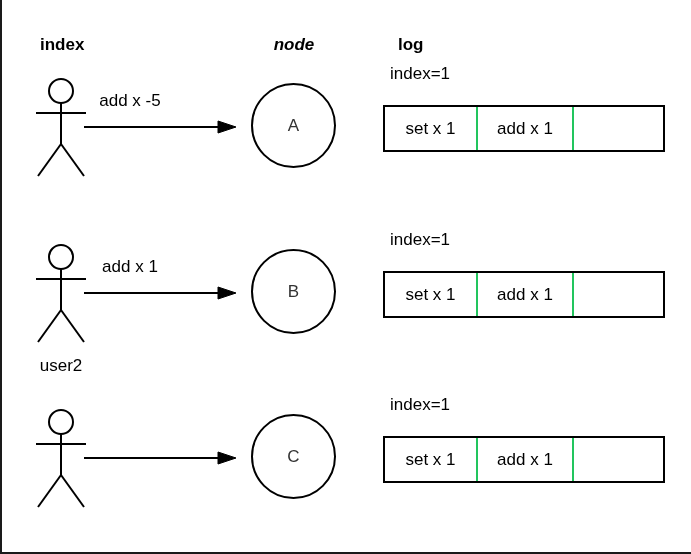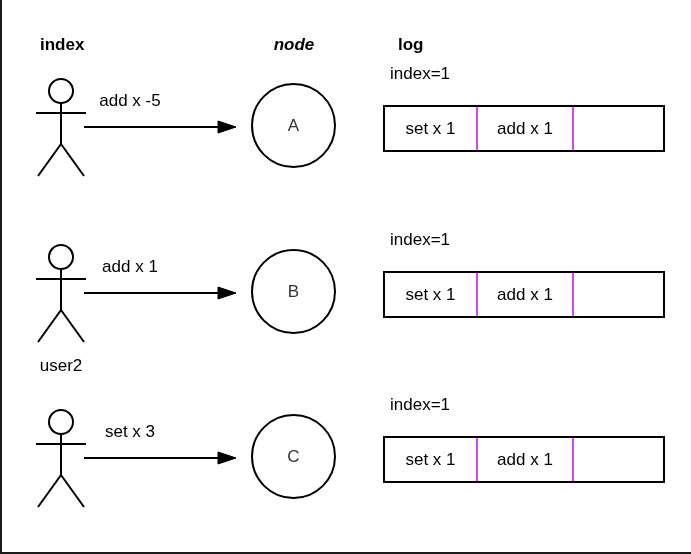--- a/index.html
+++ b/index.html
@@ -54,21 +54,21 @@
     display: flex; align-items: center; justify-content: center;
     background: #ffffff; color: #333333;
   }
   .index-label { position: absolute; left: 390px; top: 4px; }
   .log-table {
     position: absolute; left: 383px; top: 45px; width: 282px; height: 47px;
     box-sizing: border-box; border: 2px solid #000000;
     display: flex; background: #ffffff;
   }
   .log-cell {
-    box-sizing: border-box; width: 93px; border-right: 2px solid #d946ef;
+    box-sizing: border-box; width: 93px; border-right: 2px solid #22c55e;
     display: flex; align-items: center; justify-content: center;
     white-space: nowrap;
   }
   .log-cell.cell-2 { width: 96px; }
   .log-cell.cell-last { flex: 1; border-right: none; }
 </style>
 </head>
 <body>
 
 <div id="canvas">
@@ -130,21 +130,20 @@
   </section>
 
   <section class="row row-3">
     <svg class="actor" viewBox="0 0 52 100">
       <circle cx="26" cy="13" r="12"></circle>
       <line x1="26" y1="25" x2="26" y2="66"></line>
       <line x1="1" y1="35" x2="51" y2="35"></line>
       <line x1="26" y1="66" x2="3" y2="98"></line>
       <line x1="26" y1="66" x2="49" y2="98"></line>
     </svg>
-    <div class="message-label">set x 3</div>
     <svg class="arrow" viewBox="0 0 153 16">
       <line x1="0" y1="8" x2="136" y2="8"></line>
       <polygon points="152,8 134,2 134,14"></polygon>
     </svg>
     <div class="node-circle">
       <span>C</span>
     </div>
     <div class="index-label">index=1</div>
     <div class="log-table">
       <div class="log-cell cell-1">set x 1</div>

